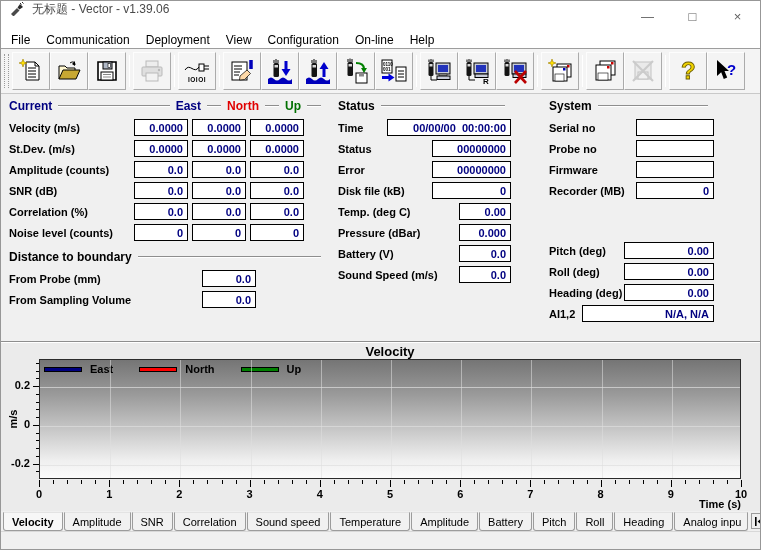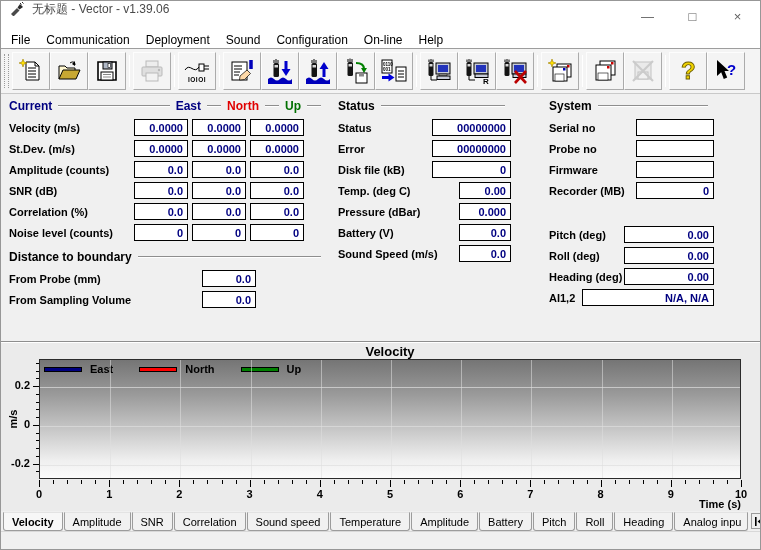--- a/index.html
+++ b/index.html
@@ -46,21 +46,21 @@
   .dist-row{width:247px}
   .dist-row .vbox{width:54px;margin-left:auto}
   .col-mid .vbox{margin-left:auto;width:79px}
   .col-mid .vbox.wide{width:124px}
   .col-mid .sensor-rows .vbox{width:52px}
   .col-right .vbox{margin-left:auto;width:78px}
   .rs-rows .vbox{width:90px}
   .rs-rows .vbox.wide{width:132px}
   .sec-gap1{margin-top:9px}
   .sec-gap2{margin-top:10px}
-  .rs-rows{margin-top:27px}
+  .rs-rows{margin-top:43px}
 
   
   .chart{position:absolute;top:340px;left:0;width:761px;height:170px;background:#ebebeb}
   .chart-divider{position:absolute;top:0;left:0;right:0;height:2px;border-top:1px solid #8e8e8e;border-bottom:1px solid #fff}
   .chart-title{position:absolute;left:38px;top:3px;width:702px;text-align:center;font-size:13px;font-weight:bold}
   .plot{position:absolute;left:38px;top:18px;width:702px;height:120px;border:1px solid #2b2b2b;background:linear-gradient(180deg,#757575 0%,#9b9b9b 30%,#c9c9c9 60%,#efefef 85%,#fbfbfb 100%)}
   .vgrid{position:absolute;top:0;bottom:0;width:1px;background:rgba(222,222,222,.55)}
   .hgrid{position:absolute;left:0;right:0;height:1px;background:rgba(222,222,222,.7)}
   .legend{position:absolute;top:3px;left:4px;display:flex;align-items:center}
   .litem{display:flex;align-items:center;margin-right:26px}
@@ -115,21 +115,21 @@
       <div class="win-btn">□</div>
       <div class="win-btn">×</div>
     </div>
   </div>
 
   <div class="menubar">
 
   <span class="menu-item">File</span>
       <span class="menu-item">Communication</span>
       <span class="menu-item">Deployment</span>
-      <span class="menu-item">Sound</span>
+      <span class="menu-item">View</span>
       <span class="menu-item">Configuration</span>
       <span class="menu-item">On-line</span>
       <span class="menu-item">Help</span>
     </div>
 
   <div class="toolbar">
     <div class="tgrip"></div>
 
     <div class="tbtn">
       <svg width="26" height="26" viewBox="0 0 26 26">
@@ -398,20 +398,24 @@
         </div>
     </div>
 
     <div class="col col-mid">
       <div class="sec-h">
         <span class="t">Status</span>
         <span class="hline"></span>
       </div>
       <div>
 
+      <div class="crow">
+            <span class="rlabel">Time</span>
+            <span class="vbox wide">00/00/00  00:00:00</span>
+          </div>
           <div class="crow">
             <span class="rlabel">Status</span>
             <span class="vbox">00000000</span>
           </div>
           <div class="crow">
             <span class="rlabel">Error</span>
             <span class="vbox">00000000</span>
           </div>
           <div class="crow">
             <span class="rlabel">Disk file (kB)</span>

